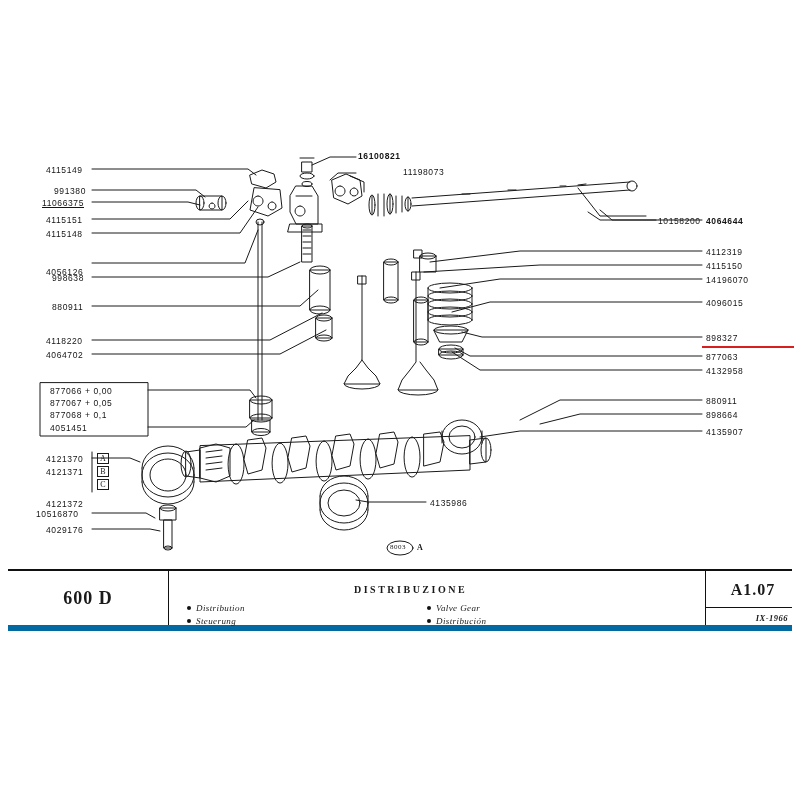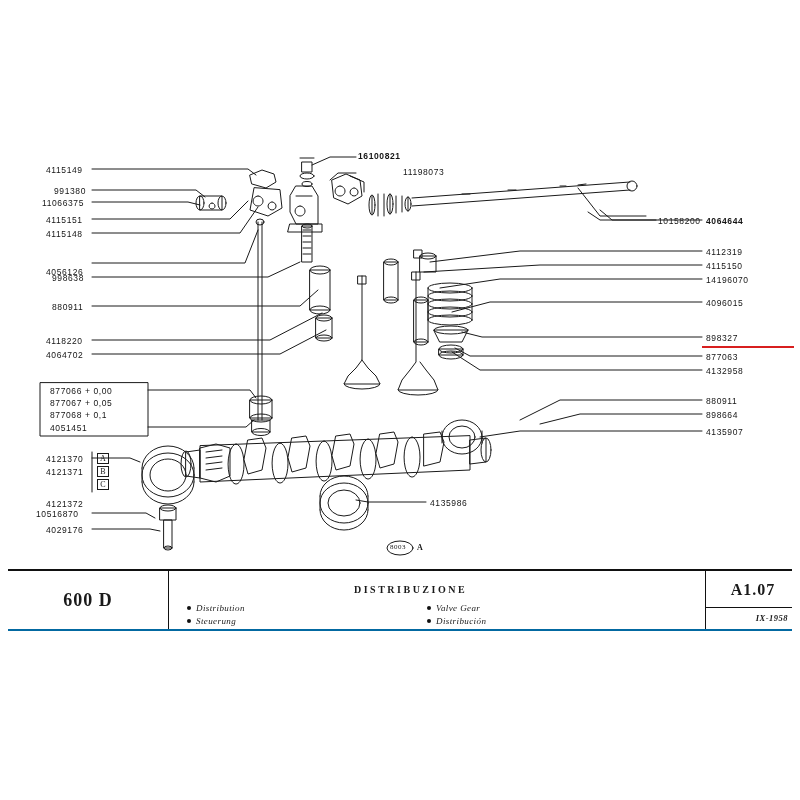--- a/index.html
+++ b/index.html
@@ -56,21 +56,21 @@
     height: 2px;
   }
   
   .title-block {
     position: absolute;
     left: 8px;
     top: 569px;
     width: 784px;
     height: 62px;
     border-top: 2px solid #111;
-    border-bottom: 2px solid #0369a1;
+    border-bottom: 6px solid #0369a1;
     box-sizing: border-box;
   }
   .tb-inner {
     position: relative;
     width: 100%;
     height: 100%;
   }
   .tb-vline {
     position: absolute;
     top: 0;
@@ -348,21 +348,21 @@
       <path d="M442 431 L442 443 M482 431 L482 443"></path>
 
       <ellipse cx="400" cy="548" rx="13" ry="7"></ellipse>
     </g>
   </svg>
 
   <div class="labels-layer">
 
     <div class="pn" style="left:46px;  top:165px;">4115149</div>
     <div class="pn" style="left:54px;  top:186px;">991380</div>
-    <div class="pn" style="left:42px;  top:198px;">11066375</div>
+    <div class="pn" style="left:42px;  top:198px;text-decoration:underline;">11066375</div>
     <div class="pn" style="left:46px;  top:215px;">4115151</div>
     <div class="pn" style="left:46px;  top:229px;">4115148</div>
     <div class="pn" style="left:46px;  top:259px;margin-top:8px;">4056126</div>
     <div class="pn" style="left:52px;  top:273px;">998638</div>
     <div class="pn" style="left:52px;  top:302px;">880911</div>
     <div class="pn" style="left:46px;  top:336px;">4118220</div>
     <div class="pn" style="left:46px;  top:350px;">4064702</div>
 
     <div class="pn" style="left:50px;  top:386px;">877066 + 0,00</div>
     <div class="pn" style="left:50px;  top:398px;">877067 + 0,05</div>
@@ -420,18 +420,18 @@
           <span class="dot"></span><span>Valve Gear</span>
         </div>
         <div class="tb-sub" style="left:258px; top:45px;">
           <span class="dot"></span><span>Distribución</span>
         </div>
       </div>
 
       <div class="tb-right">
         <div class="tb-code">A1.07</div>
         <div class="tb-hline"></div>
-        <div class="tb-date">IX-1958</div>
+        <div class="tb-date">IX-1966</div>
       </div>
     </div>
   </div>
 
 </div>
 
 </body></html>

